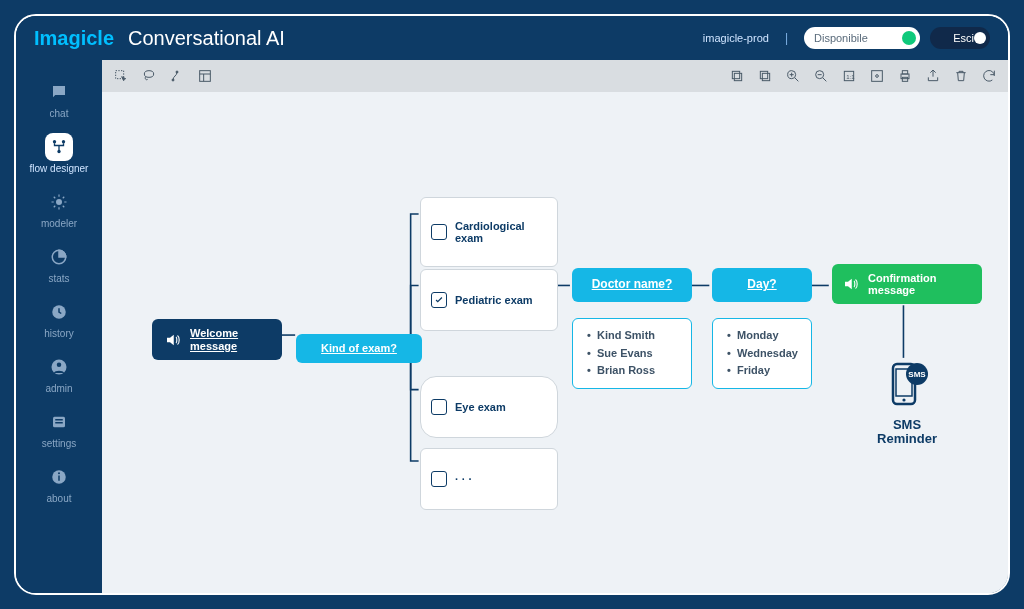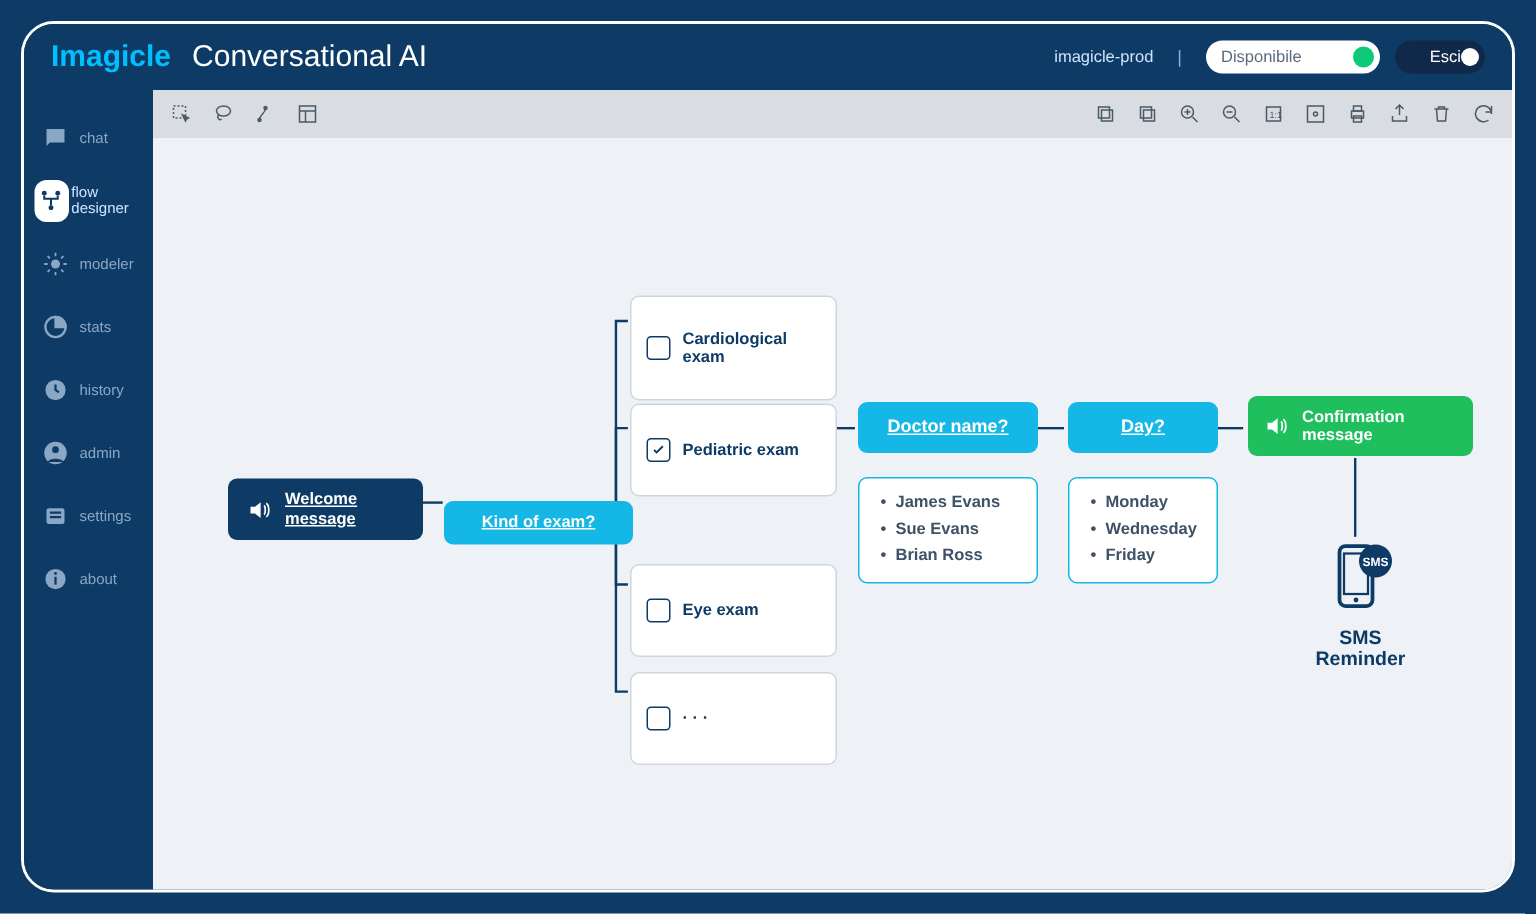--- a/index.html
+++ b/index.html
@@ -11,39 +11,39 @@
     .brand-light  { color: #ffffff; font-weight: 400; font-size: 20px; margin-left: 4px; }
     .top-spacer { flex: 1; }
     .top-meta { color: #cfe4ff; font-size: 11px; }
     .top-sep  { color: #7fb2e6; font-size: 12px; padding: 0 6px; }
     .status-pill { background: #fff; border-radius: 14px; height: 22px; width: 116px; display: flex; align-items: center; justify-content: space-between; padding: 0 4px 0 10px; color: #5a6b7b; font-size: 11px; cursor: pointer; }
     .status-dot { width: 14px; height: 14px; border-radius: 50%; background: #0fc97b; }
     .esci-pill { background: #10294a; border-radius: 14px; height: 22px; width: 60px; display: flex; align-items: center; justify-content: flex-end; padding: 0 4px 0 10px; color: #fff; font-size: 11px; cursor: pointer; }
     .esci-dot { width: 12px; height: 12px; border-radius: 50%; background: #fff; }
     .shell { position: absolute; top: 44px; left: 0; right: 0; bottom: 0; display: flex; }
     .sidebar { width: 86px; background: #0d3b66; display: flex; flex-direction: column; align-items: center; padding-top: 12px; gap: 2px; }
-    .side-item { width: 72px; display: flex; flex-direction: row; align-items: center; gap: 2px; padding: 6px 0; color: #8aa7c5; font-size: 10px; cursor: pointer; }
+    .side-item { width: 72px; display: flex; flex-direction: column; align-items: center; gap: 2px; padding: 6px 0; color: #8aa7c5; font-size: 10px; cursor: pointer; }
     .side-item.active { color: #0d3b66; }
     .side-item.active .side-icn { background: #fff; border-radius: 8px; }
     .side-icn { width: 28px; height: 28px; display: flex; align-items: center; justify-content: center; color: inherit; }
     .side-item.active .side-icn svg { color: #0d3b66; }
     .side-item.active span { color: #cfe4ff; }
     .workarea { flex: 1; background: #fff; position: relative; }
     .toolbar { height: 32px; background: #d9dde1; display: flex; align-items: center; padding: 0 10px; gap: 10px; color: #4a5a68; }
     .tb-spacer { flex: 1; }
     .tb-ico { width: 18px; height: 18px; display: flex; align-items: center; justify-content: center; cursor: pointer; }
     .tb-ico svg { width: 16px; height: 16px; }
     .canvas { position: absolute; top: 32px; left: 0; right: 0; bottom: 0; background: #eef2f6; overflow: hidden; }
     .node { position: absolute; border-radius: 6px; display: flex; align-items: center; gap: 8px; padding: 8px 12px; font-size: 11px; font-weight: 600; line-height: 1.15; text-decoration: underline; }
     .node-welcome { left: 50px; top: 227px; width: 130px; background: #0d3b66; color: #fff; }
     .node-kind    { left: 194px; top: 242px; width: 126px; background: #15b7e6; color: #fff; justify-content: center; text-align: center; }
     .opt { position: absolute; left: 318px; width: 138px; background: #fff; border: 1px solid #cfd6dc; border-radius: 6px; display: flex; align-items: center; gap: 8px; padding: 22px 10px; font-size: 11px; font-weight: 600; color: #0d3b66; }
     .opt-1 { top: 105px; }
     .opt-2 { top: 177px; }
-    .opt-3 { top: 284px; }
+    .opt-3 { top: 284px; border-radius: 16px; }
     .opt-4 { top: 356px; }
     .cb { width: 16px; height: 16px; border: 1.5px solid #0d3b66; border-radius: 3px; display: flex; align-items: center; justify-content: center; flex-shrink: 0; }
     .cb .ck { display: none; }
     .cb.checked .ck { display: block; }
     .node-doctor { left: 470px; top: 176px; width: 120px; background: #15b7e6; color: #fff; justify-content: center; text-align: center; border-radius: 6px; padding: 10px 8px; font-size: 12px; font-weight: 700; }
     .node-day    { left: 610px; top: 176px; width: 100px; background: #15b7e6; color: #fff; justify-content: center; text-align: center; border-radius: 6px; padding: 10px 8px; font-size: 12px; font-weight: 700; }
     .node-confirm{ left: 730px; top: 172px; width: 150px; background: #1fbf5e; color: #fff; border-radius: 6px; padding: 8px 10px; display: flex; align-items: center; gap: 8px; font-size: 11px; font-weight: 700; }
     .listbox { position: absolute; background: #fff; border: 1.5px solid #15b7e6; border-radius: 6px; padding: 8px 14px; font-size: 11px; color: #3d5266; font-weight: 600; }
     .lb-doctor { left: 470px; top: 226px; width: 120px; }
     .lb-day    { left: 610px; top: 226px; width: 100px; }
@@ -288,21 +288,21 @@
         </div>
         <div class="opt opt-4">
           <span class="cb"></span>
           <span>· · ·</span>
         </div>
 
         <div class="node node-doctor" style="position:absolute">
           <span>Doctor name?</span>
         </div>
         <div class="listbox lb-doctor">
-          <div>James Evans</div>
+          <div>Kind Smith</div>
           <div>Sue Evans</div>
           <div>Brian Ross</div>
         </div>
 
         <div class="node node-day" style="position:absolute">
           <span>Day?</span>
         </div>
         <div class="listbox lb-day">
           <div>Monday</div>
           <div>Wednesday</div>

